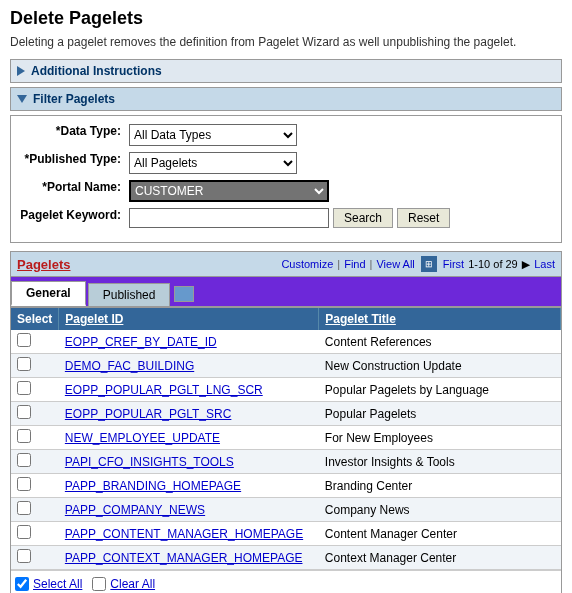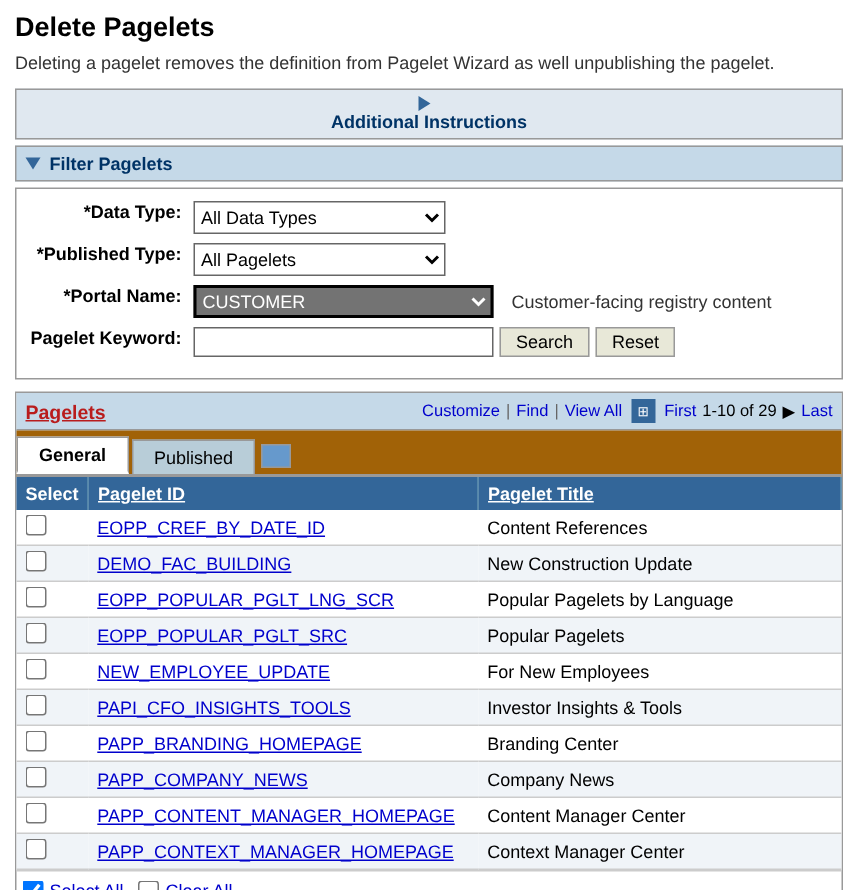--- a/index.html
+++ b/index.html
@@ -17,21 +17,20 @@
       padding: 4px 6px;
       font-weight: bold;
       font-size: 12px;
       cursor: pointer;
       border: 1px solid #999;
       margin-bottom: 4px;
     }
     .section-header-additional {
       background: #e0e8f0;
       color: #003366;
-      flex-direction: column;
     }
     .section-header-filter {
       background: #c5d9e8;
       color: #003366;
     }
     .triangle-right { display: inline-block; width: 0; height: 0; border-top: 5px solid transparent; border-bottom: 5px solid transparent; border-left: 8px solid #336699; margin-right: 6px; }
     .triangle-down { display: inline-block; width: 0; height: 0; border-left: 5px solid transparent; border-right: 5px solid transparent; border-top: 8px solid #336699; margin-right: 6px; }
 
     
     .filter-section { border: 1px solid #999; padding: 8px; margin-bottom: 8px; }
@@ -91,21 +90,21 @@
     .pagelets-title { font-weight: bold; font-size: 13px; color: #b91c1c; text-decoration: underline; }
     .pagelets-toolbar { display: flex; align-items: center; font-size: 11px; gap: 4px; margin-left: 27px; }
     .toolbar-link { color: #00c; text-decoration: none; font-size: 11px; }
     .toolbar-sep { color: #666; }
     .grid-icon { display: inline-block; width: 16px; height: 16px; background: #336699; font-size: 9px; color: #fff; text-align: center; line-height: 16px; }
     .pagination { font-size: 11px; display: flex; align-items: center; gap: 4px; }
     .pagination-link { color: #00c; text-decoration: none; }
     .pagination-current { font-size: 11px; }
 
     
-    .tabs-row { display: flex; align-items: flex-end; border-bottom: 2px solid #999; background: #a16207; }
+    .tabs-row { display: flex; align-items: flex-end; border-bottom: 2px solid #999; background: #6d28d9; }
     .tab {
       padding: 4px 14px;
       font-size: 12px;
       border: 1px solid #999;
       border-bottom: none;
       cursor: pointer;
       background: #b8cdd8;
       margin-right: 2px;
       margin-top: 4px;
     }
@@ -184,21 +183,20 @@
     <div class="filter-row">
       <div class="filter-label">
         <span>*Portal Name:</span>
       </div>
       <div class="filter-control">
         <select class="filter-select-highlighted">
           <option selected="">CUSTOMER</option>
           <option>EMPLOYEE</option>
           <option>SUPPLIER</option>
         </select>
-        <span class="customer-note">Customer-facing registry content</span>
       </div>
     </div>
 
     <div class="filter-row">
       <div class="filter-label">
         <span>Pagelet Keyword:</span>
       </div>
       <div class="filter-control">
         <input type="text" class="filter-input" style="">
         <button class="btn-search">Search</button>

